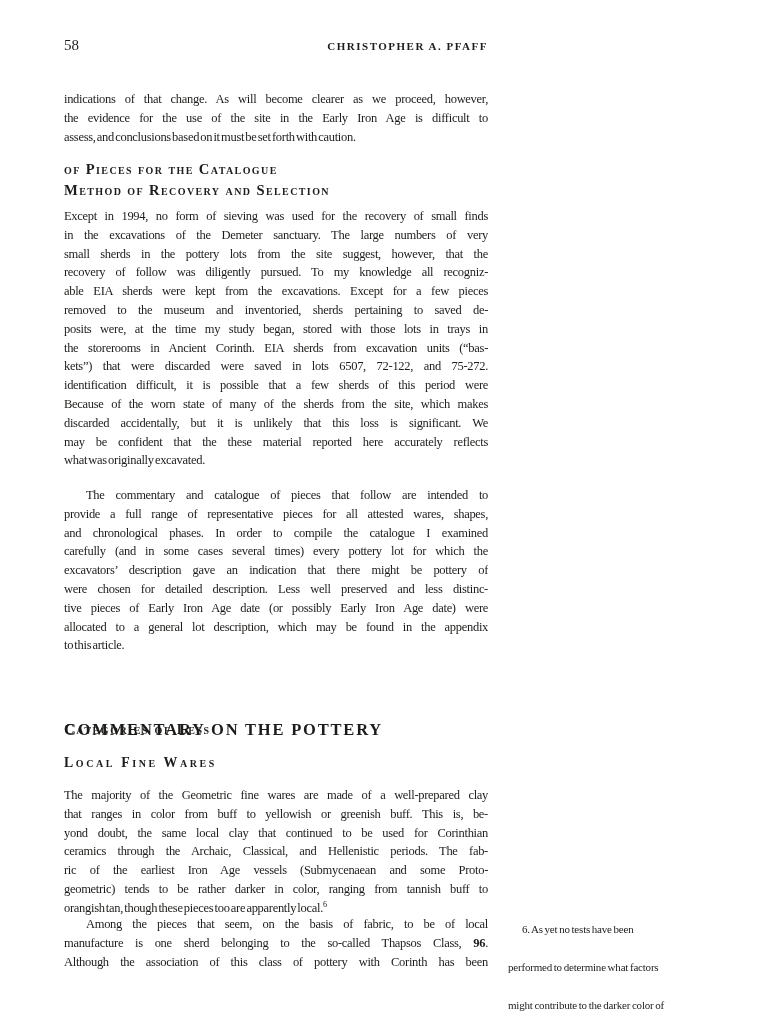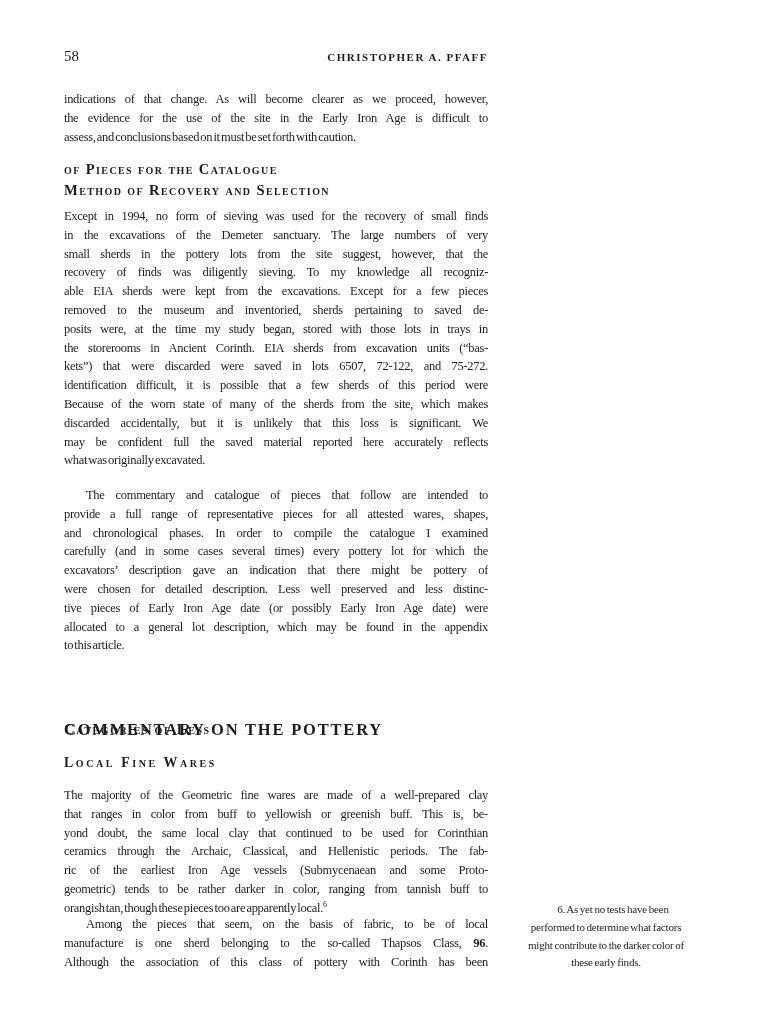--- a/index.html
+++ b/index.html
@@ -10,21 +10,21 @@
     color: #1e1c1a;
     position: relative;
     overflow: hidden;
   }
   .page { position: absolute; inset: 0; background: #ffffff; }
 
   .block { position: absolute; left: 64px; width: 424px; }
 
   
   .running-header {
-    top: 48px;
+    top: 37px;
     display: flex;
     justify-content: space-between;
     align-items: baseline;
   }
   .pagenum { font-size: 15px; }
   .runhead {
     font-size: 11px;
     font-weight: bold;
     letter-spacing: 1.5px;
     white-space: nowrap;
@@ -87,21 +87,21 @@
   .margin-note {
     position: absolute;
     left: 508px;
     top: 901px;
     width: 196px;
     font-size: 11px;
     line-height: 17.8px;
     letter-spacing: -0.2px;
     word-spacing: -0.8px;
   }
-  .margin-note .tline { height: 17.8px; overflow: hidden; text-align: center; }
+  .margin-note .tline { height: 17.8px; overflow: hidden; text-align: left; margin-top: 20px; }
   .margin-note .tline:first-child { text-indent: 14px; }
 
   sup { font-size: 0.65em; vertical-align: super; line-height: 0; }
   b { font-weight: bold; }
 </style>
 </head>
 <body>
 
 <div class="page">
 
@@ -118,30 +118,30 @@
 
   <h2 class="block heading h-method">
       <div class="tline">of Pieces for the Catalogue</div>
       <div class="tline">Method of Recovery and Selection</div>
     </h2>
 
   <section class="block body-text para p2">
       <div class="tline">Except in 1994, no form of sieving was used for the recovery of small finds</div>
       <div class="tline">in the excavations of the Demeter sanctuary. The large numbers of very</div>
       <div class="tline">small sherds in the pottery lots from the site suggest, however, that the</div>
-      <div class="tline">recovery of finds was diligently sieving. To my knowledge all recogniz-</div>
+      <div class="tline">recovery of follow was diligently pursued. To my knowledge all recogniz-</div>
       <div class="tline">able EIA sherds were kept from the excavations. Except for a few pieces</div>
       <div class="tline">removed to the museum and inventoried, sherds pertaining to saved de-</div>
       <div class="tline">posits were, at the time my study began, stored with those lots in trays in</div>
       <div class="tline">the storerooms in Ancient Corinth. EIA sherds from excavation units (“bas-</div>
       <div class="tline">kets”) that were discarded were saved in lots 6507, 72-122, and 75-272.</div>
       <div class="tline">identification difficult, it is possible that a few sherds of this period were</div>
       <div class="tline">Because of the worn state of many of the sherds from the site, which makes</div>
       <div class="tline">discarded accidentally, but it is unlikely that this loss is significant. We</div>
-      <div class="tline">may be confident full the saved material reported here accurately reflects</div>
+      <div class="tline">may be confident that the these material reported here accurately reflects</div>
       <div class="tline">what was originally excavated.</div>
     </section>
 
   <section class="block body-text para indent p3">
       <div class="tline">The commentary and catalogue of pieces that follow are intended to</div>
       <div class="tline">provide a full range of representative pieces for all attested wares, shapes,</div>
       <div class="tline">and chronological phases. In order to compile the catalogue I examined</div>
       <div class="tline">carefully (and in some cases several times) every pottery lot for which the</div>
       <div class="tline">excavators’ description gave an indication that there might be pottery of</div>
       <div class="tline">were chosen for detailed description. Less well preserved and less distinc-</div>

